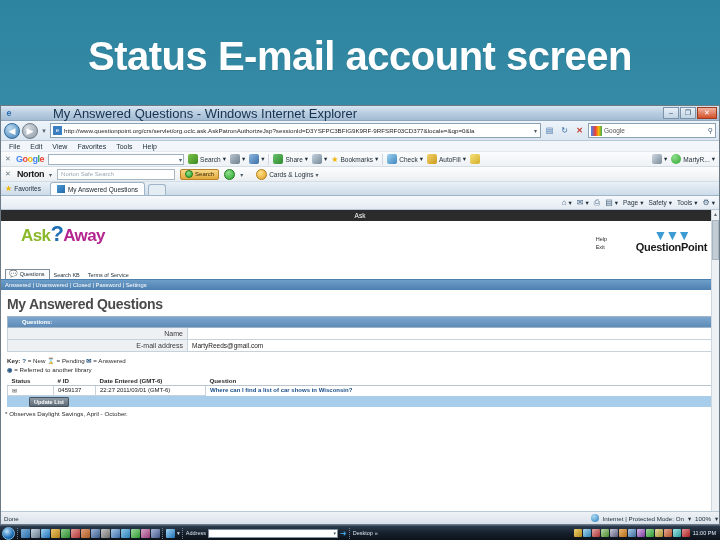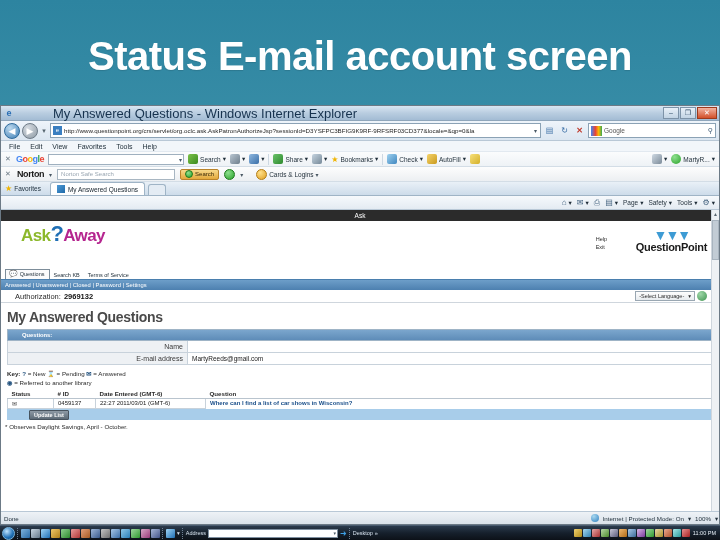--- a/index.html
+++ b/index.html
@@ -493,29 +493,20 @@
       <div class="qtab active">
           <span class="bubble">💬</span>
           <span>Questions</span>
         </div>
       <div class="qtab">Search KB</div>
       <div class="qtab">Terms of Service</div>
     </div>
 
     <div class="subnav">Answered | Unanswered | Closed | Password | Settings</div>
 
-    <div class="authrow">
-      <span class="authlabel">Authorization:</span>
-      <span class="authval">2969132</span>
-      <div class="langsel">
-        <span>-Select Language-</span>
-        <span>▾</span>
-      </div>
-      <div class="gtrans"></div>
-    </div>
 
     <div class="h1">My Answered Questions</div>
 
     <div class="tblhdr" style="width:705px;margin-left:6px;">Questions:</div>
     <div style="width:705px;margin-left:6px;">
       <div class="frow">
         <div class="flabel">Name</div>
         <div class="fvalue"></div>
       </div>
       <div class="frow">

